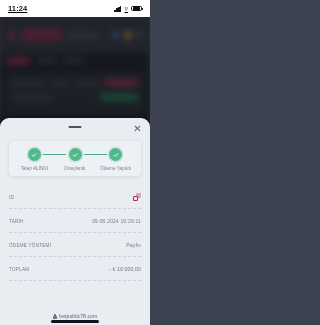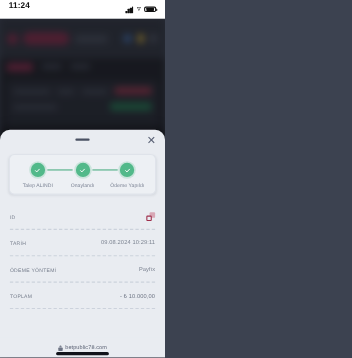--- a/index.html
+++ b/index.html
@@ -8,23 +8,24 @@
     font-family:"Liberation Sans", sans-serif;
     background:#3c4250;
     position:relative;
   }
   #app{position:absolute;inset:0;}
 
   
   .statusbar{
     position:absolute;top:0;left:0;right:0;height:17px;
     background:#ffffff;
-    display:flex;justify-content:space-between;
+    display:flex;align-items:center;justify-content:space-between;
     padding:0 8px;box-sizing:border-box;
     z-index:40;
+    text-decoration:underline;
   }
   .clock{font-size:7.5px;font-weight:bold;color:#111;letter-spacing:.1px;}
   .status-icons{display:flex;align-items:center;gap:3px;}
   .signal{display:flex;align-items:flex-end;gap:.7px;height:6px;}
   .signal i{width:1.3px;background:#111;display:block;border-radius:.3px;}
   .signal i:nth-child(1){height:2px}
   .signal i:nth-child(2){height:3.2px}
   .signal i:nth-child(3){height:4.4px}
   .signal i:nth-child(4){height:5.6px;background:#111}
   .wifi{font-size:7px;color:#111;line-height:1;}

